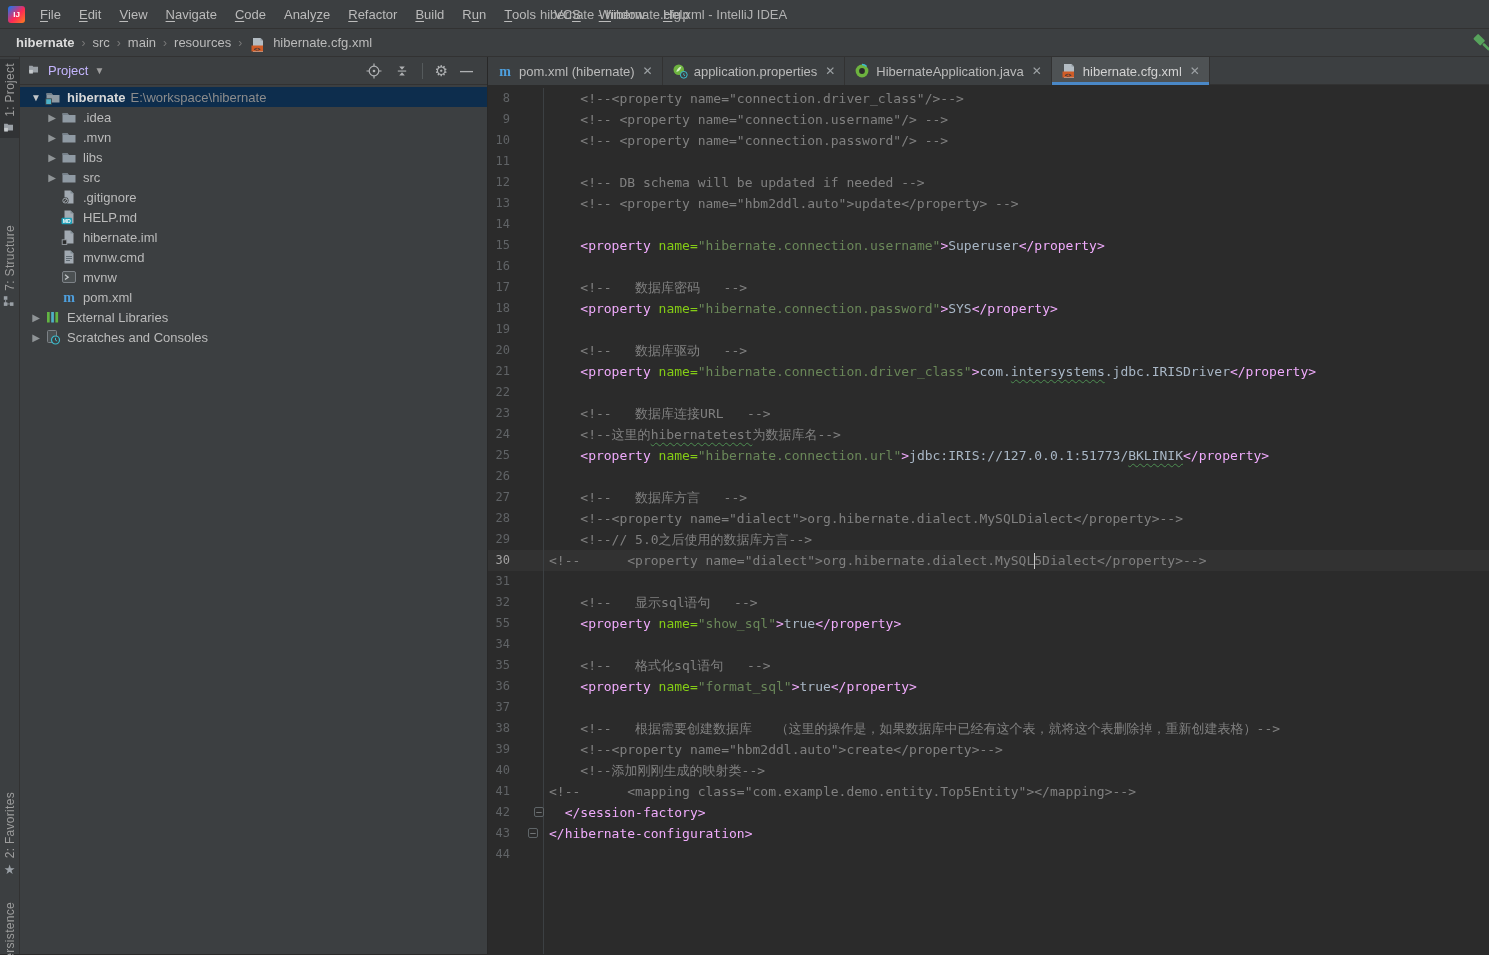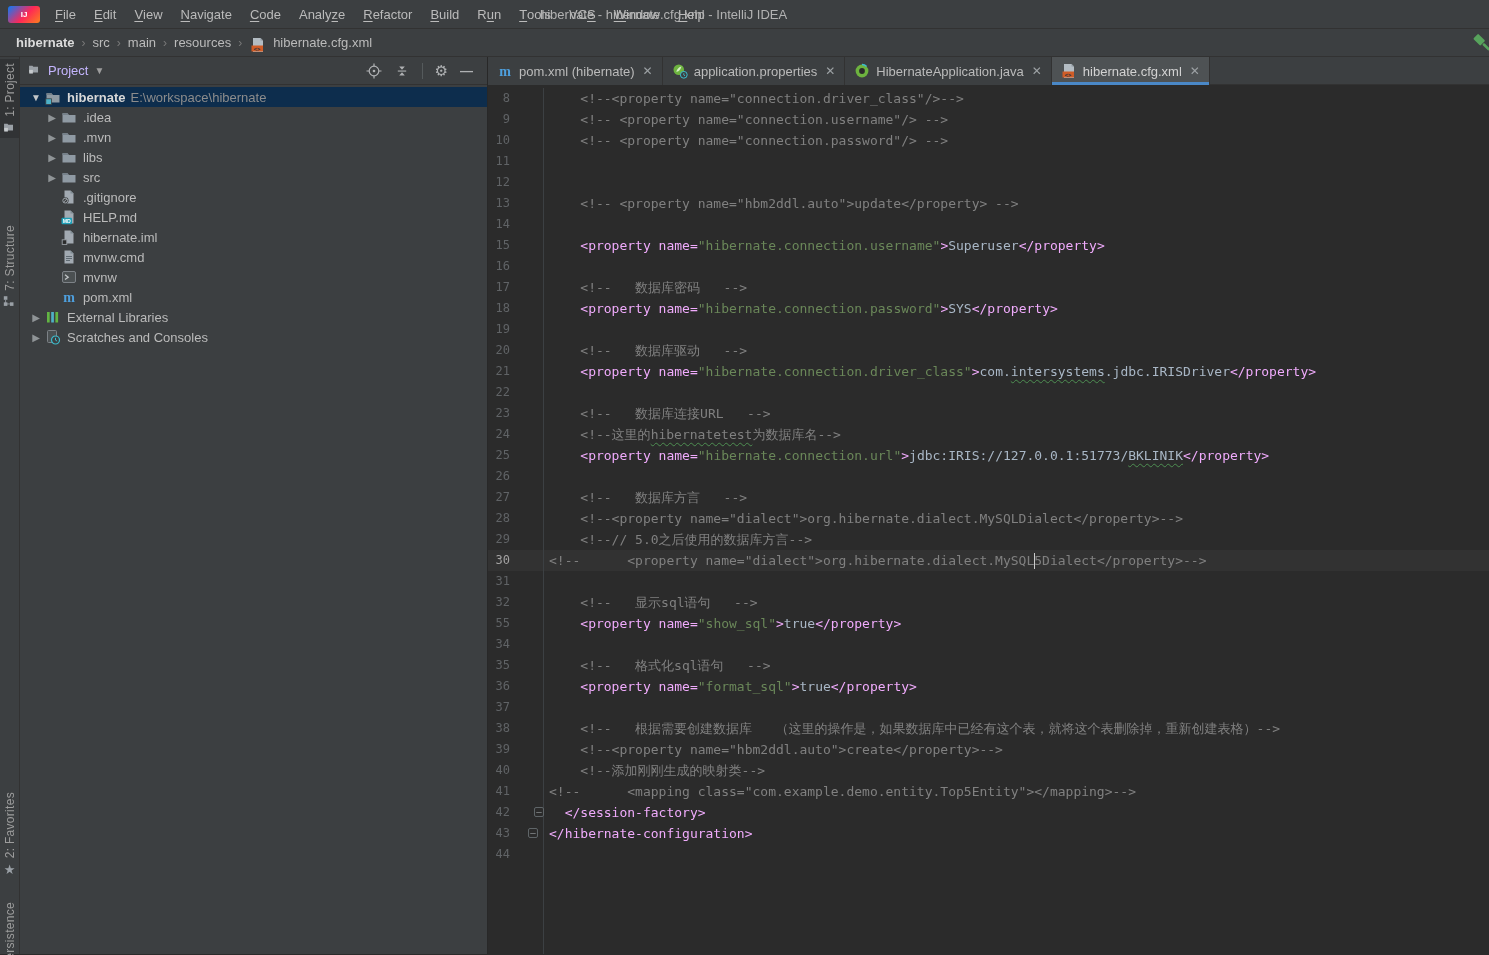--- a/index.html
+++ b/index.html
@@ -2,21 +2,21 @@
 <html><head>
 <meta charset="utf-8">
 <style>
   * { margin:0; padding:0; box-sizing:border-box; }
   html,body { width:1489px; height:955px; overflow:hidden; background:#2b2b2b;
     font-family:"Liberation Sans", sans-serif; font-size:13px; color:#bbbbbb; }
 
   
   .titlebar { height:29px; background:#3c3f41; border-bottom:1px solid #323232;
     display:flex; align-items:center; padding-left:6px; position:relative; }
-  .idea-logo { width:32px; height:17px; border-radius:3px; margin:0 6px 0 2px;
+  .idea-logo { width:17px; height:17px; border-radius:3px; margin:0 6px 0 2px;
     background:linear-gradient(135deg,#087cfa 0%,#fe2857 55%,#fc801d 100%);
     color:#fff; font-size:8px; font-weight:bold; display:flex; align-items:center; justify-content:center; }
   .menu-item { padding:0 9px; height:29px; display:flex; align-items:center; color:#bbbbbb; cursor:default; }
   .menu-item u { text-decoration:underline; text-underline-offset:2px; }
   .title-text { position:absolute; left:540px; width:470px; color:#b2b2b2; }
 
   
   .crumbbar { height:28px; background:#3c3f41; border-bottom:1px solid #323232;
     display:flex; align-items:center; padding-left:13px; position:relative; }
   .crumb { padding:0 3px; color:#bbbbbb; }
@@ -77,21 +77,21 @@
   .line { display:flex; height:21px; flex:none; }
   .line.filler { height:auto; flex:1; }
   .line.current { background:#323232; }
   .gutter { width:56px; flex:none; color:#606366; font-size:12px; position:relative;
     border-right:1px solid #3c4043; }
   .line.current .gutter { color:#a4a3a3; }
   .gutter .num { display:inline-block; width:22px; text-align:right; }
   .fold { position:absolute; top:5px; width:10px; height:10px; border:1px solid #5f6568; border-radius:2px;
     background:#2b2b2b; color:#9aa0a3; font-size:9px; line-height:8px; text-align:center; }
   .code { white-space:pre; padding-left:5px; color:#a9b7c6; }
-  .c { color:#808080; } .t { color:#f0abfc; } .a { color:#f0abfc; }
+  .c { color:#808080; } .t { color:#f0abfc; } .a { color:#84cc16; }
   .s { color:#6a8759; } .x { color:#a9b7c6; }
   .u { text-decoration:underline; text-decoration-style:wavy; text-decoration-color:#4e8f52;
     text-decoration-thickness:1px; text-underline-offset:3px; }
   .caret { display:inline-block; width:1.5px; height:16px; background:#cccccc; vertical-align:middle;
     margin:0 -0.75px; position:relative; top:-1px; }
 </style>
 </head>
 <body>
 
 <div class="titlebar">
@@ -441,20 +441,21 @@
         <div class="line">
           <span class="gutter"><span class="num">10</span></span>
           <span class="code"><span class="c">    &lt;!-- &lt;property name="connection.password"/&gt; --&gt;</span></span>
         </div>
         <div class="line">
           <span class="gutter"><span class="num">11</span></span>
           <span class="code"></span>
         </div>
         <div class="line">
           <span class="gutter"><span class="num">12</span></span>
+          <span class="code"><span class="c">    &lt;!-- DB schema will be updated if needed --&gt;</span></span>
         </div>
         <div class="line">
           <span class="gutter"><span class="num">13</span></span>
           <span class="code"><span class="c">    &lt;!-- &lt;property name="hbm2ddl.auto"&gt;update&lt;/property&gt; --&gt;</span></span>
         </div>
         <div class="line">
           <span class="gutter"><span class="num">14</span></span>
           <span class="code"></span>
         </div>
         <div class="line">

